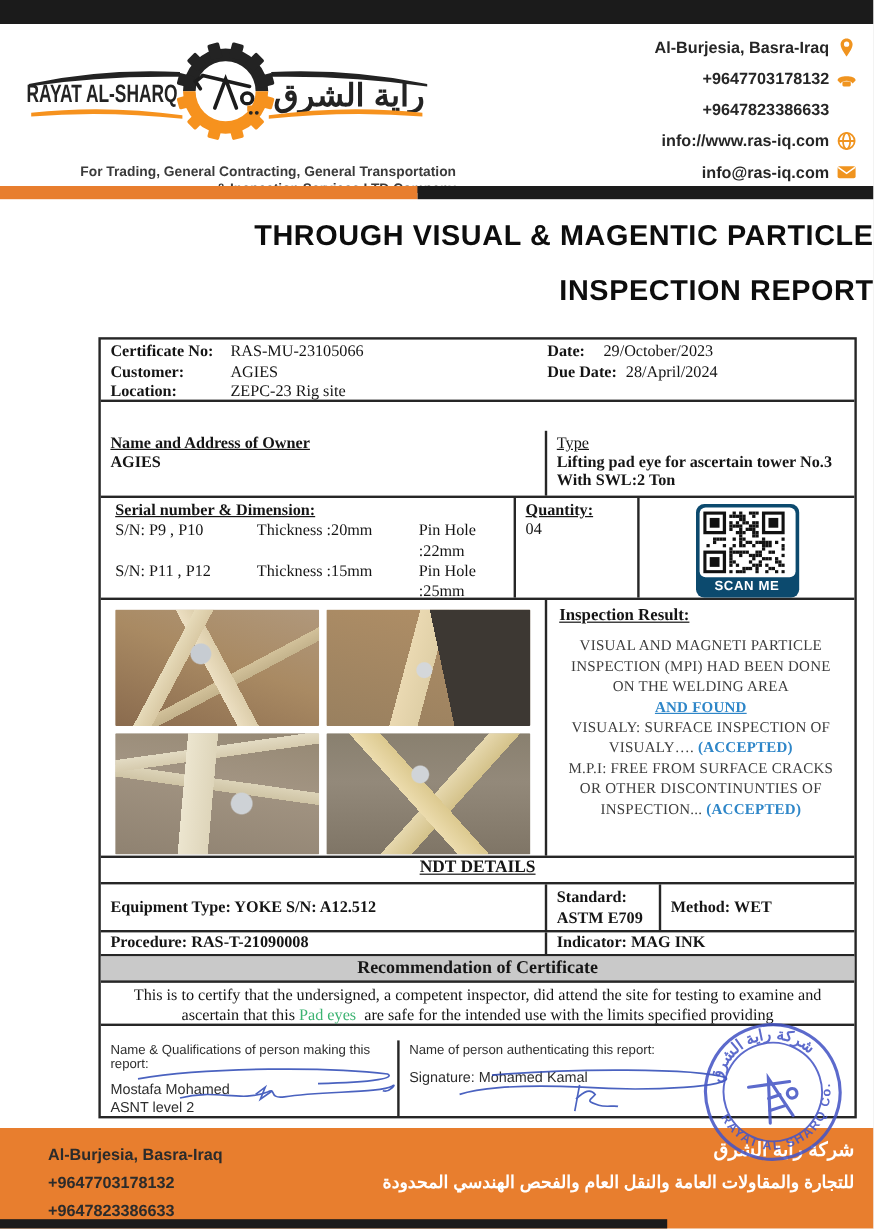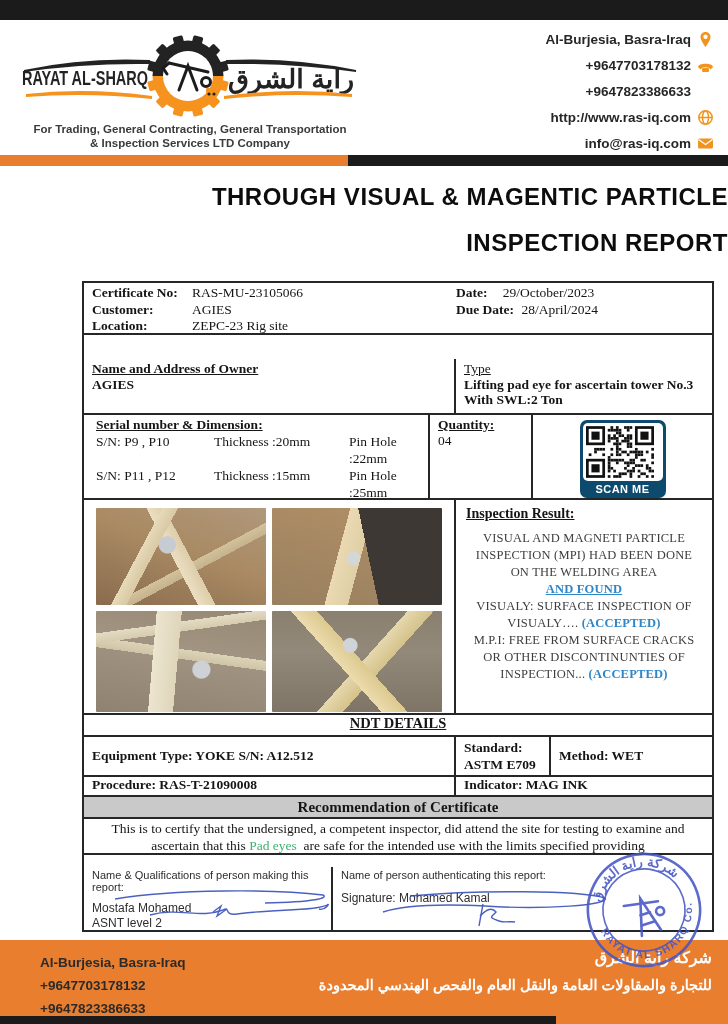--- a/index.html
+++ b/index.html
@@ -17,21 +17,21 @@
   .divider-black{left:348px;top:155px;width:380px;height:11px;background:#1b1b1b;}
   .bottombar{left:0;top:1016px;width:556px;height:8px;background:#1b1b1b;}
 
   
   .contacts{right:14px;top:30px;display:flex;flex-direction:column;align-items:flex-end;}
   .contact-line{display:flex;align-items:center;gap:6px;height:18px;margin-bottom:8px;
     font-family:"Liberation Sans",sans-serif;font-weight:bold;font-size:13.5px;color:#262626;}
   .cicon{width:17px;height:17px;display:inline-block;}
 
   
-  .tagline{left:0;top:122px;width:380px;text-align:center;font-weight:bold;
+  .tagline{left:0;top:137px;width:380px;text-align:right;font-weight:bold;
     font-family:"Liberation Sans",sans-serif;font-size:11.5px;color:#3b3b3b;line-height:14px;}
 
   
   .title{left:0;width:728px;text-align:right;font-family:"Liberation Sans",sans-serif;
     font-weight:bold;font-size:24px;letter-spacing:0.5px;color:#0d0d0d;}
 
   
   .maintable{left:82px;top:281px;width:632px;border:2px solid #262626;box-sizing:border-box;
     font-size:13.5px;}
   .trow{display:flex;box-sizing:border-box;border-bottom:2px solid #262626;position:relative;}
@@ -192,21 +192,21 @@
             <path d="M1 10 C1 5.5 16 5.5 16 10 L13.5 12.5 C11.8 9.5 5.2 9.5 3.5 12.5 Z" fill="#f0941f"></path>
             <rect x="5" y="11" width="7" height="4" rx="1.2" fill="#f0941f"></rect>
           </svg>
       </span>
     </div>
     <div class="contact-line">
       <span>+9647823386633</span>
       <span class="cicon"></span>
     </div>
     <div class="contact-line">
-      <span>http://www.ras-iq.com</span>
+      <span>info://www.ras-iq.com</span>
       <span class="cicon">
         <svg width="17" height="17" viewBox="0 0 17 17">
             <g stroke="#f0941f" stroke-width="1.5" fill="none">
               <circle cx="8.5" cy="8.5" r="6.7"></circle>
               <ellipse cx="8.5" cy="8.5" rx="3" ry="6.7"></ellipse>
               <path d="M2 8.5 H15"></path>
             </g>
           </svg>
       </span>
     </div>

